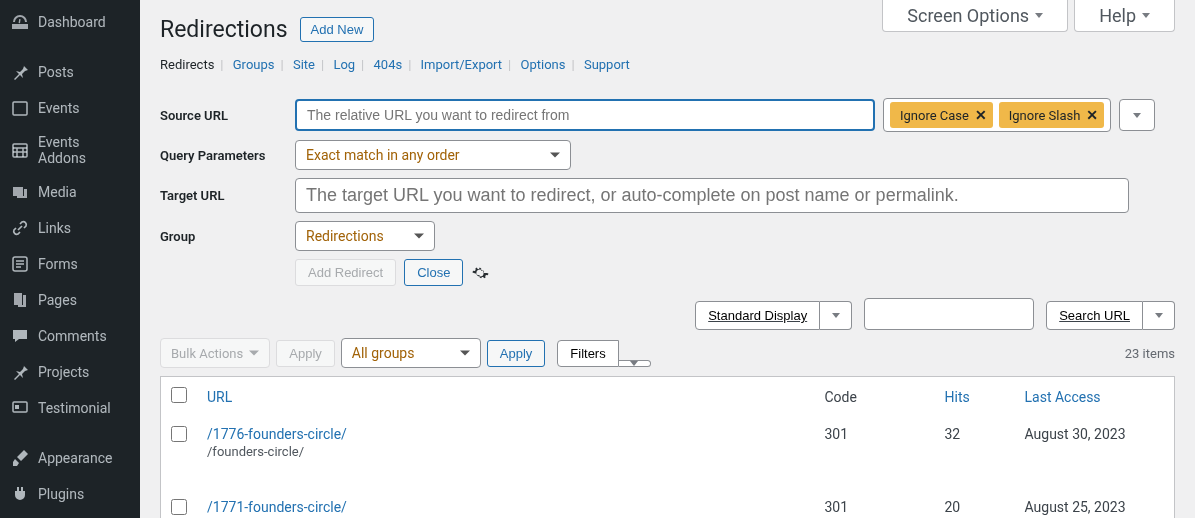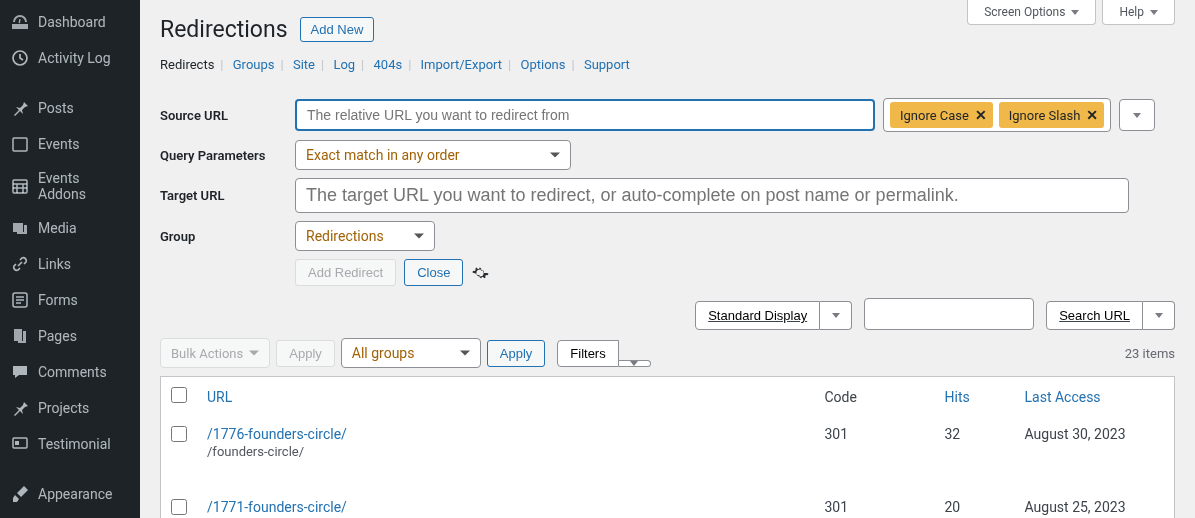--- a/index.html
+++ b/index.html
@@ -4,21 +4,21 @@
 <style>
 * { box-sizing: border-box; margin: 0; padding: 0; }
 body { font-family: -apple-system, BlinkMacSystemFont, "Segoe UI", Roboto, sans-serif; font-size: 13px; color: #3c434a; background: #f0f0f1; display: flex; width: 1195px; height: 518px; overflow: hidden; }
 .sidebar { width: 140px; background: #1d2327; color: #f0f0f1; padding-top: 4px; }
 .sidebar-item { display: flex; align-items: center; padding: 8px 10px; color: rgba(240,246,252,0.7); cursor: pointer; gap: 8px; }
 .sidebar-item .icon { width: 20px; height: 20px; display: flex; align-items: center; justify-content: center; }
 .sidebar-label { font-size: 14px; }
 .sidebar-spacer { height: 14px; }
 .main { flex: 1; background: #f0f0f1; padding: 0 20px; position: relative; }
 .top-right-controls { position: absolute; top: 0; right: 20px; display: flex; gap: 6px; }
-.screen-btn { background: #fff; border: 1px solid #c3c4c7; border-top: none; border-radius: 0 0 4px 4px; padding: 5px 16px; font-size: 12px; display: flex; align-items: center; gap: 6px; cursor: pointer; color: #50575e; }
+.screen-btn { background: #fff; border: 1px solid #c3c4c7; border-top: none; border-radius: 0 0 4px 4px; padding: 5px 24px; font-size: 18px; display: flex; align-items: center; gap: 6px; cursor: pointer; color: #50575e; }
 .page-header { display: flex; align-items: center; gap: 12px; padding: 16px 0 8px; }
 .page-title { font-size: 23px; font-weight: 400; color: #1d2327; }
 .add-new-btn { border: 1px solid #2271b1; color: #2271b1; background: #f6f7f7; padding: 4px 10px; border-radius: 3px; font-size: 13px; cursor: pointer; }
 .tabs { padding: 6px 0 10px; font-size: 13px; }
 .tab-link { color: #2271b1; text-decoration: none; cursor: pointer; }
 .tab-sep { color: #c3c4c7; margin: 0 6px; }
 .tab-active { color: #1d2327; font-weight: 400; }
 .form-row { display: flex; align-items: center; padding: 4px 0; }
 .form-label { width: 135px; font-size: 13px; font-weight: 600; color: #1d2327; }
 .form-content { display: flex; align-items: center; gap: 8px; flex: 1; }
@@ -68,29 +68,20 @@
 
 <div class="sidebar">
   <div class="sidebar-item">
     <span class="icon">
         <svg width="20" height="20" viewBox="0 0 20 20" fill="currentColor">
           <path d="M10 3a7 7 0 00-7 7h2a5 5 0 0110 0h2a7 7 0 00-7-7zm-.8 4l-.6 4 1.4.2.6-4-1.4-.2zM2 12h16v5H2z" opacity=".9"></path>
         </svg>
       </span>
     <span class="sidebar-label">Dashboard</span>
   </div>
-  <div class="sidebar-item">
-    <span class="icon">
-        <svg width="20" height="20" viewBox="0 0 20 20" fill="none" stroke="currentColor" stroke-width="1.7">
-          <circle cx="10" cy="10" r="7"></circle>
-          <path d="M10 6v4l3 2"></path>
-        </svg>
-      </span>
-    <span class="sidebar-label">Activity Log</span>
-  </div>
   <div class="sidebar-spacer"></div>
   <div class="sidebar-item">
     <span class="icon">
         <svg width="20" height="20" viewBox="0 0 20 20" fill="currentColor">
           <path d="M12 2l6 6-3 1-3 3 1 4-3-3-5 5-1-1 5-5-3-3 4 1 3-3 1-3-2-2z"></path>
         </svg>
       </span>
     <span class="sidebar-label">Posts</span>
   </div>
   <div class="sidebar-item">

